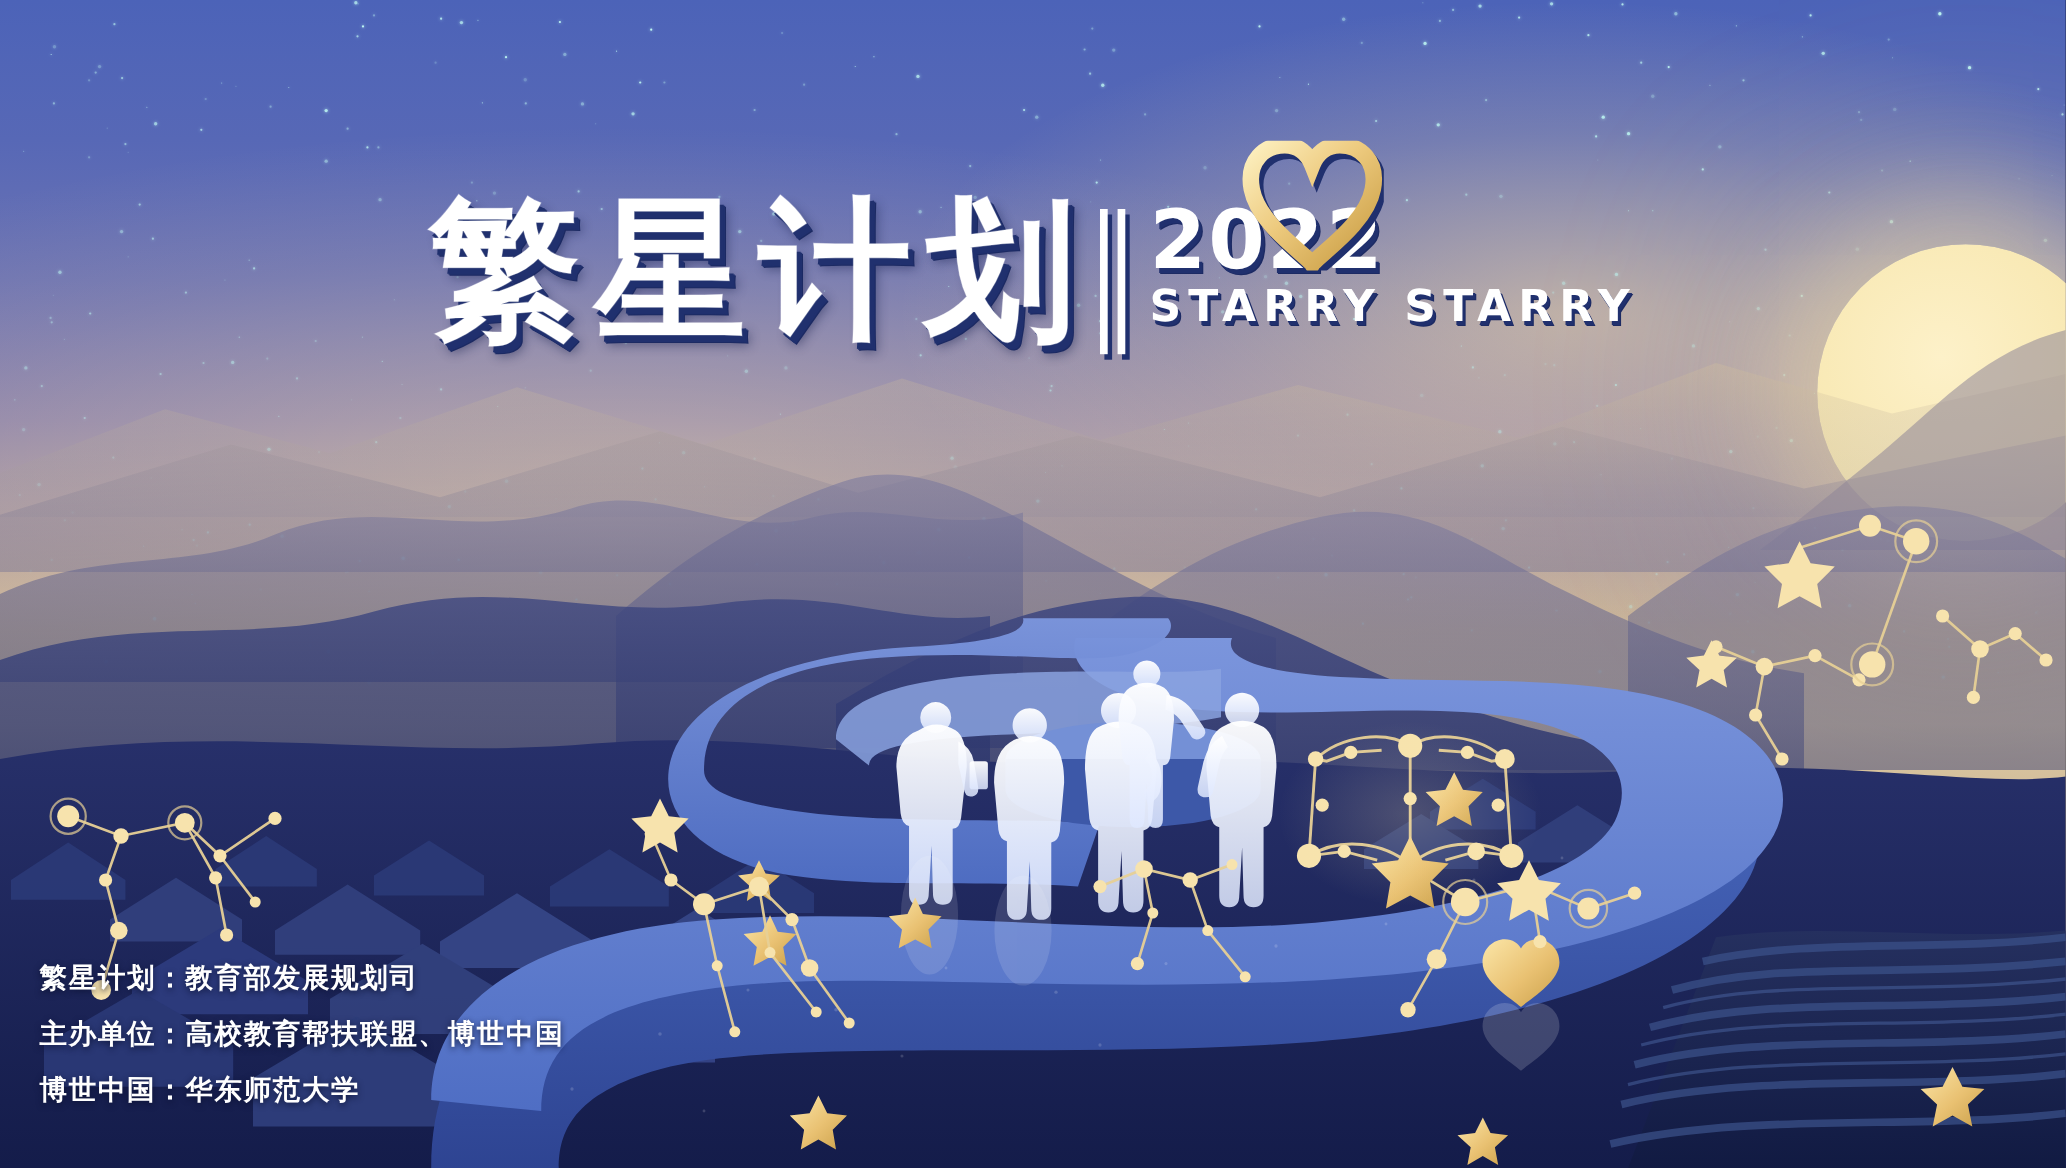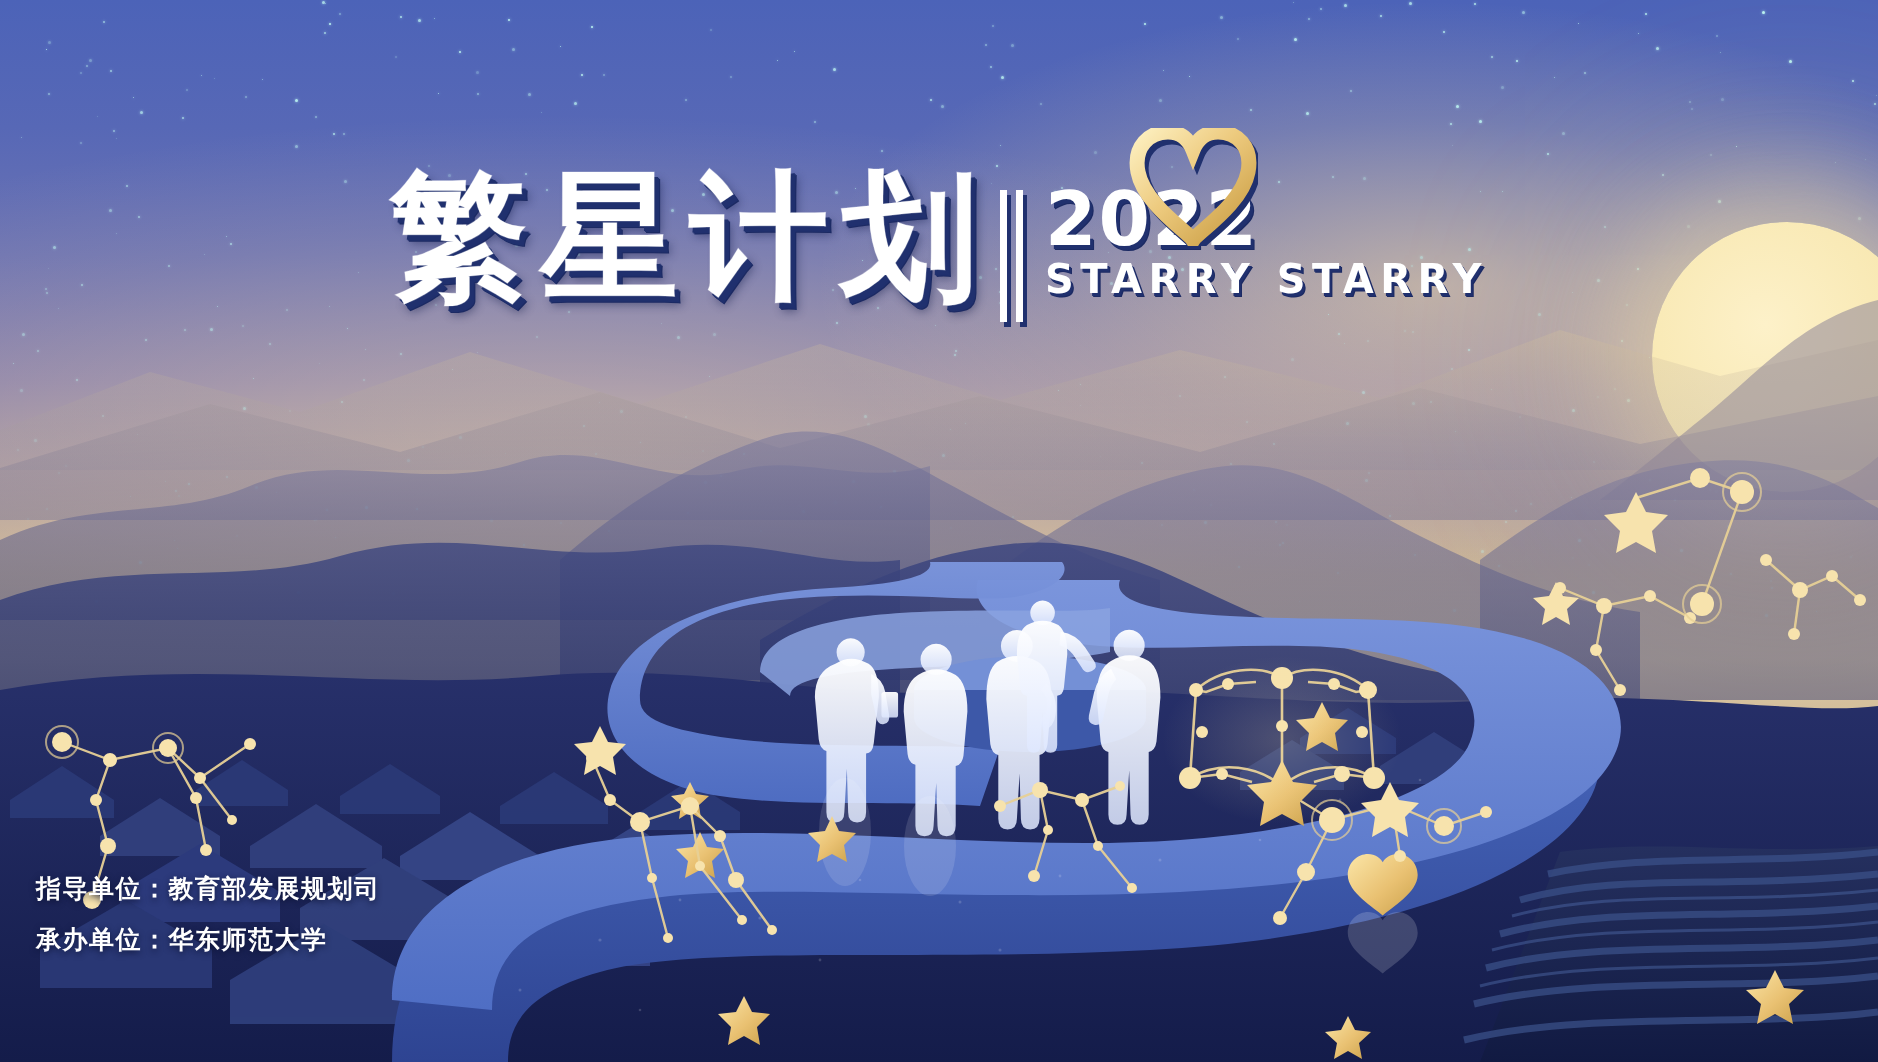--- a/index.html
+++ b/index.html
@@ -48,21 +48,21 @@
     box-shadow:0 0 90px 40px rgba(252,232,170,.42), 0 0 180px 90px rgba(250,225,160,.22);
   }
   .mtn { position:absolute; width:1878px; }
 
   
   .title-wrap {
     position:absolute; left:0; right:0; top:178px;
     display:flex; align-items:flex-start; justify-content:center;
   }
   .cn-title {
-    font-family:Liberation Mono, monospace;
+    font-family:Liberation Serif, serif;
     font-weight:bold;
     font-size:138px;
     line-height:1.0;
     letter-spacing:12px;
     color:#ffffff;
     text-shadow:
        4px 5px 0 #20306e,
        5px 6px 0 #20306e,
        6px 7px 0 #1c2a63,
        7px 9px 10px rgba(18,26,70,.45);
@@ -893,17 +893,18 @@
         </defs>
         <path d="M65,112 C60,104 16,76 10,44 C5,18 22,4 40,4 C53,4 61,12 65,22 C69,12 77,4 90,4 C108,4 125,18 120,44 C114,76 70,104 65,112 Z" fill="none" stroke="#20306e" stroke-width="15" transform="translate(4,5)"></path>
         <path d="M65,112 C60,104 16,76 10,44 C5,18 22,4 40,4 C53,4 61,12 65,22 C69,12 77,4 90,4 C108,4 125,18 120,44 C114,76 70,104 65,112 Z" fill="none" stroke="url(#hg)" stroke-width="15"></path>
       </svg>
       <div class="yr">2022</div>
       <div class="en">STARRY STARRY</div>
     </div>
   </div>
 
   <div class="credits">
-    <div class="credit-line">指导单位：教育部发展规划司</div>
-    <div class="credit-line">承办单位：华东师范大学</div>
+    <div class="credit-line">繁星计划：教育部发展规划司</div>
+    <div class="credit-line">主办单位：高校教育帮扶联盟、博世中国</div>
+    <div class="credit-line">博世中国：华东师范大学</div>
   </div>
 
 </div>
 
 </body></html>

